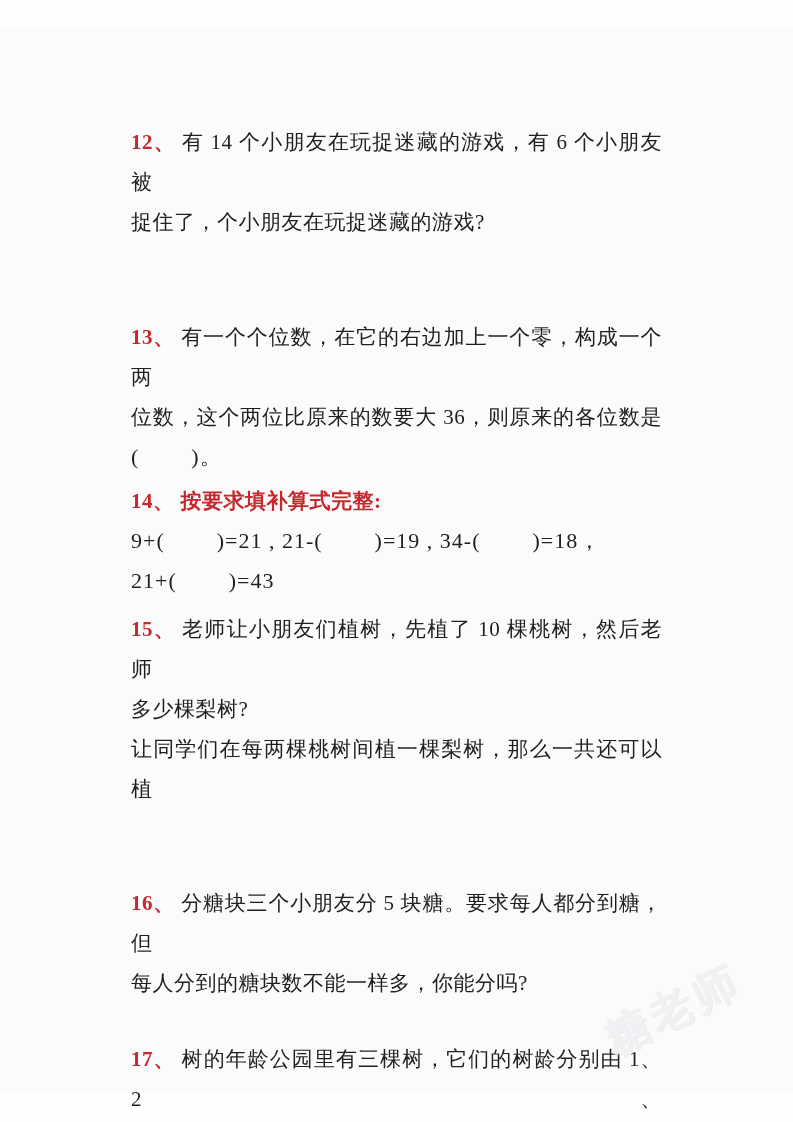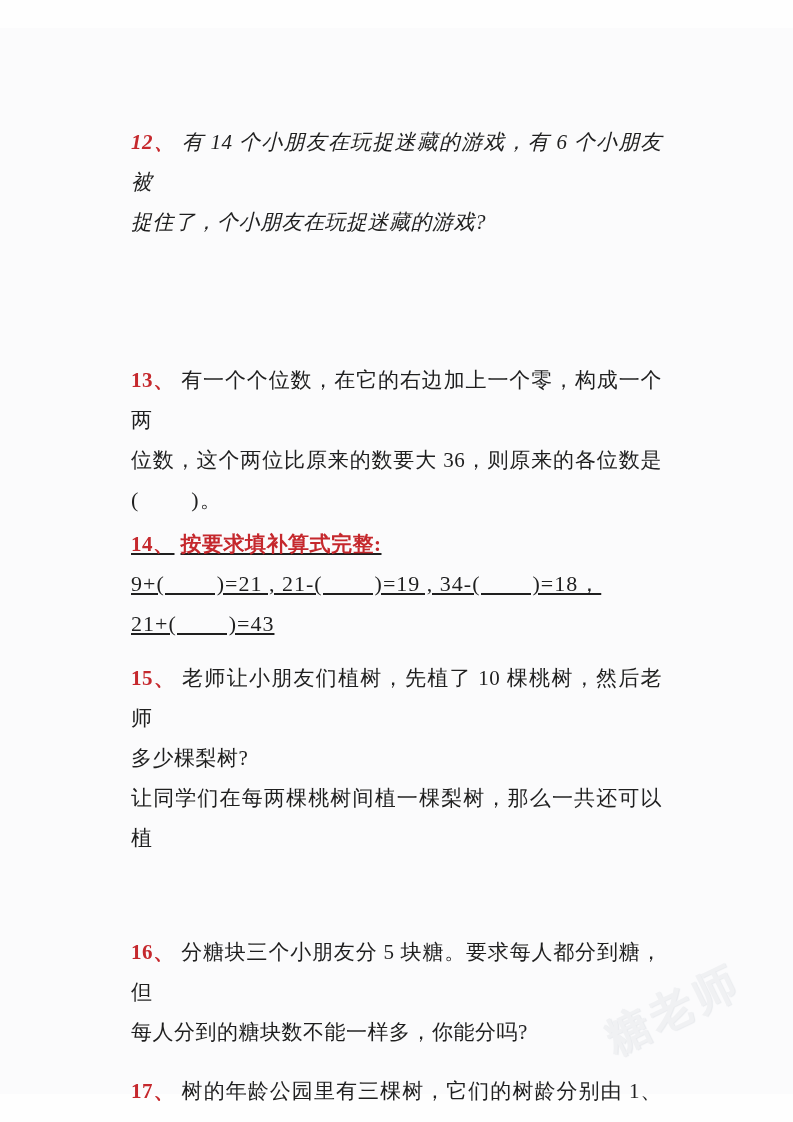--- a/index.html
+++ b/index.html
@@ -59,25 +59,25 @@
   }
   .num {
     color: #c5282d;
     font-weight: 700;
     margin-right: 6px;
   }
   .red-heading {
     color: #c5282d;
     font-weight: 700;
   }
-  .p12 { margin-bottom: 118px; font-style: italic; }
+  .p12 { margin-bottom: 75px; }
   .p13 { margin-bottom: 4px; }
-  .p14 { margin-bottom: 14px; text-decoration: underline; }
+  .p14 { margin-bottom: 8px; }
   .p15 { margin-bottom: 74px; }
-  .p16 { margin-bottom: 19px; }
+  .p16 { margin-bottom: 36px; }
   .p17 { margin-bottom: 0px; }
   .watermark {
     position: absolute;
     left: 608px;
     top: 1012px;
     transform: rotate(-26deg);
     transform-origin: left center;
     font-size: 44px;
     font-weight: 700;
     letter-spacing: 4px;

